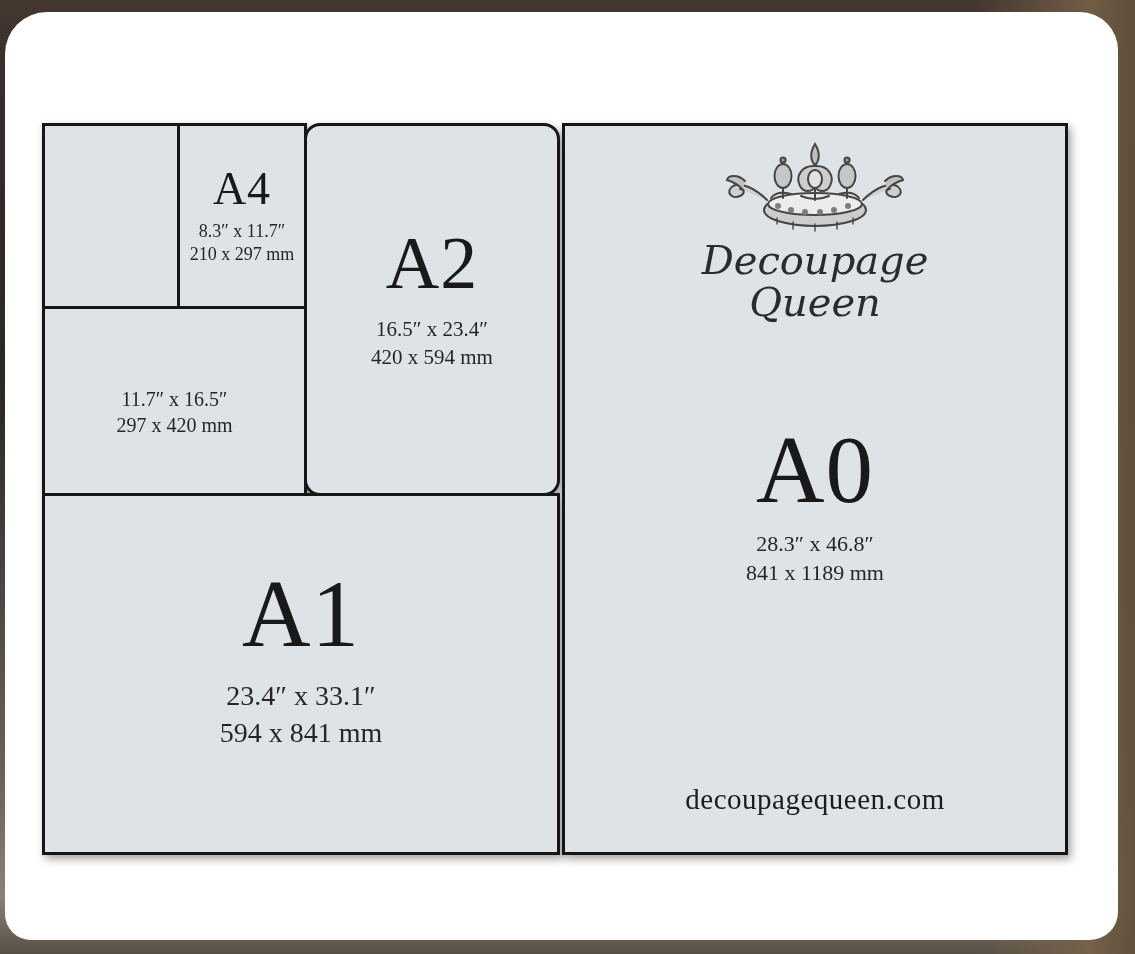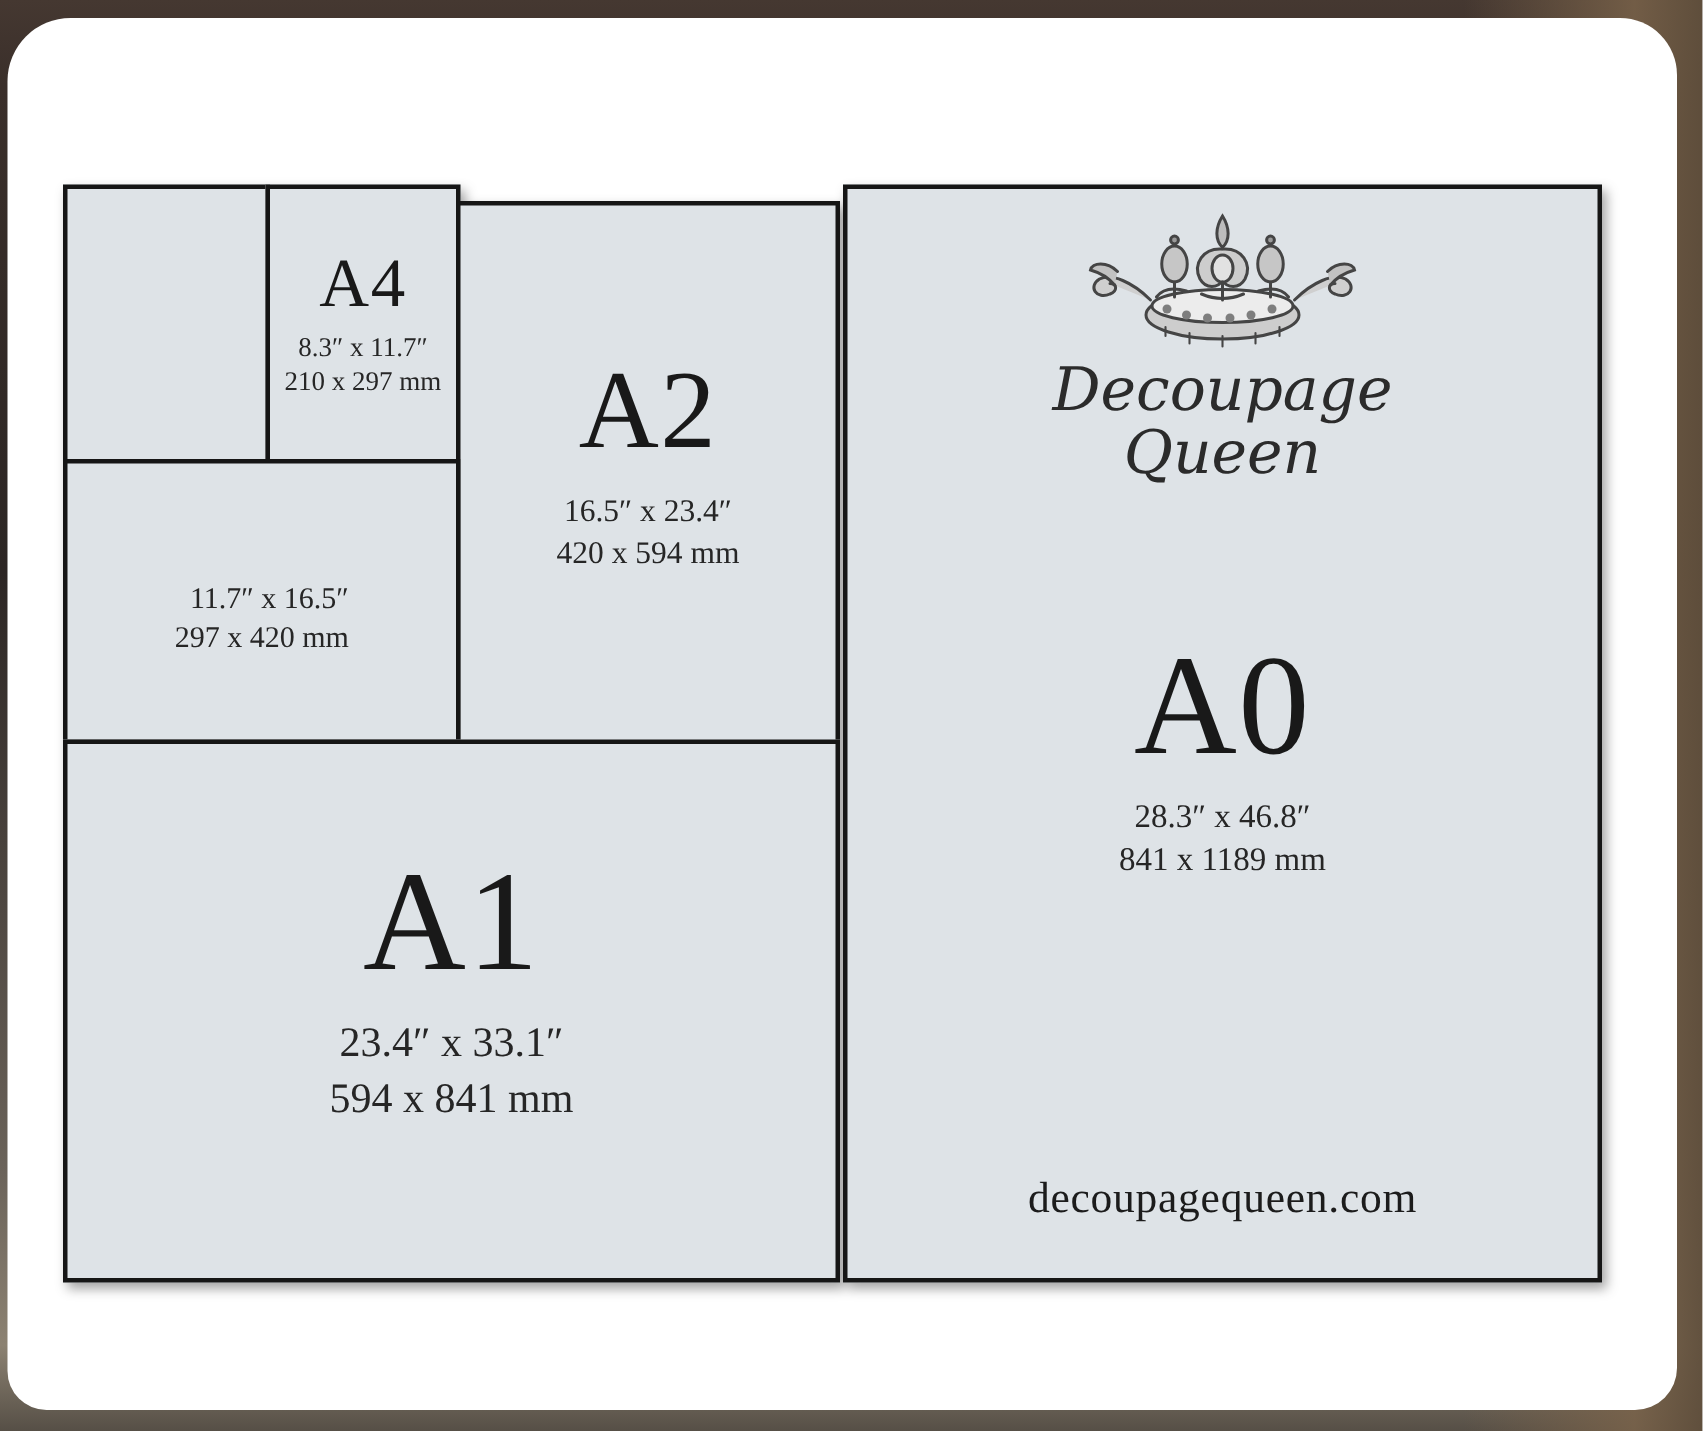--- a/index.html
+++ b/index.html
@@ -28,35 +28,35 @@
     position:absolute;
     background:#dee3e7;
     border:3px solid #161616;
     display:flex; flex-direction:column;
     align-items:center; justify-content:center;
     text-align:center; color:#1d1d1d;
   }
 
   .panel-blank { left:0; top:0; width:138px; height:186px; }
   .panel-a4    { left:135px; top:0; width:130px; height:186px; }
-  .panel-a2    { left:262px; top:11px; width:256px; height:373px; padding-bottom:22px; }
+  .panel-a2    { left:262px; top:0; width:256px; height:373px; padding-bottom:22px;border-radius:16px; }
   .panel-a3    { left:0; top:183px; width:265px; height:190px; padding-top:8px; }
   .panel-a1    { left:0; top:370px; width:518px; height:362px; padding-bottom:30px; }
   .panel-a0    { left:520px; top:0; width:506px; height:732px; justify-content:flex-start; }
 
   .size-label { font-weight:400; line-height:1; color:#191919; letter-spacing:1px; }
   .panel-a4 .size-label { font-size:46px; }
   .panel-a3 .size-label { font-size:68px; }
   .panel-a2 .size-label { font-size:74px; }
   .panel-a1 .size-label { font-size:95px; }
   .panel-a0 .size-label { font-size:95px; margin-top:100px; }
 
   .dims { line-height:1.3; color:#262626; margin-top:12px; }
   .panel-a4 .dims { font-size:18px; margin-top:8px;text-align:center; }
-  .panel-a3 .dims { font-size:20px; margin-top:14px;text-align:right; }
+  .panel-a3 .dims { font-size:20px; margin-top:14px; }
   .panel-a2 .dims { font-size:21px; margin-top:16px; }
   .panel-a1 .dims { font-size:28px; margin-top:16px; }
   .panel-a0 .dims { font-size:22px; margin-top:12px; }
 
   .crown { margin-top:12px; width:200px; height:100px; }
 
   .brand-script {
     font-family:"DejaVu Serif", serif; font-style:italic;
     color:#2b2b2b; line-height:1.04; margin-top:2px;
   }

